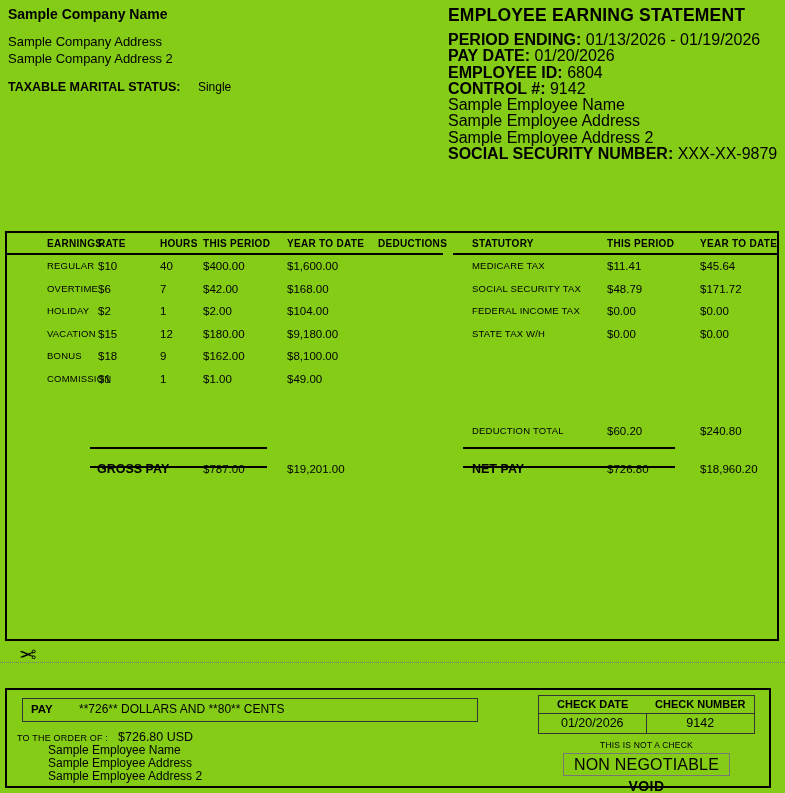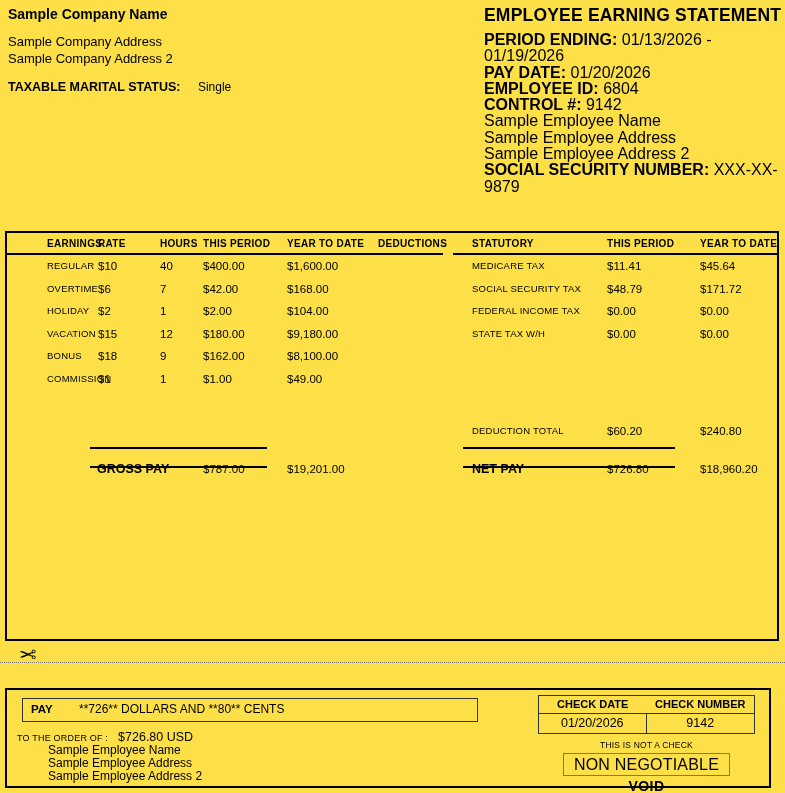--- a/index.html
+++ b/index.html
@@ -1,17 +1,17 @@
 <!DOCTYPE html>
 <html><head>
 <meta charset="utf-8">
 <style>
   html,body{margin:0;padding:0;background:#fff;}
   .page{
-    position:relative;width:785px;height:793px;background:#fde047;
+    position:relative;width:785px;height:793px;background:#84cc16;
     font-family:"Liberation Sans",sans-serif;color:#000;overflow:hidden;
   }
   .abs{position:absolute;}
   .b{font-weight:bold;}
   
   .company-name{font-size:14px;font-weight:bold;}
   .company-addr{font-size:13px;line-height:16.5px;}
   .stmt-title{font-size:17.5px;font-weight:bold;letter-spacing:.2px;}
   .stmt-line{font-size:16px;line-height:16.3px;}
   .stmt-line .lab{font-weight:bold;}
@@ -61,21 +61,21 @@
     <div class="company-name">Sample Company Name</div>
     <div class="company-addr" style="margin-top:12px">Sample Company Address</div>
     <div class="company-addr">Sample Company Address 2</div>
   </div>
 
   <div class="abs" style="left:8px;top:80px;font-size:12.5px">
     <span class="b">TAXABLE MARITAL STATUS:</span>
     <span style="margin-left:14px;font-size:12px">Single</span>
   </div>
 
-  <div class="abs" style="left:484px;top:5px">
+  <div class="abs" style="left:448px;top:5px">
     <div class="stmt-title">EMPLOYEE EARNING STATEMENT</div>
     <div style="margin-top:6px">
       <div class="stmt-line"><span class="lab">PERIOD ENDING:</span> <span>01/13/2026 - 01/19/2026</span></div>
       <div class="stmt-line"><span class="lab">PAY DATE:</span> <span>01/20/2026</span></div>
       <div class="stmt-line"><span class="lab">EMPLOYEE ID:</span> <span>6804</span></div>
       <div class="stmt-line"><span class="lab">CONTROL #:</span> <span>9142</span></div>
       <div class="stmt-line">Sample Employee Name</div>
       <div class="stmt-line">Sample Employee Address</div>
       <div class="stmt-line">Sample Employee Address 2</div>
       <div class="stmt-line"><span class="lab">SOCIAL SECURITY NUMBER:</span> <span>XXX-XX-9879</span></div>

